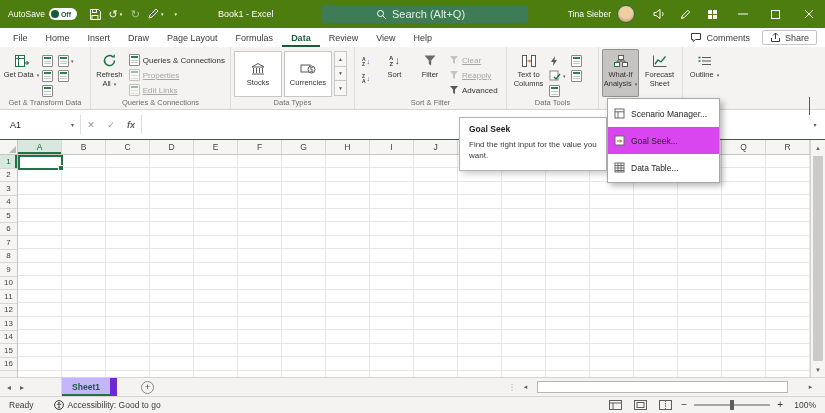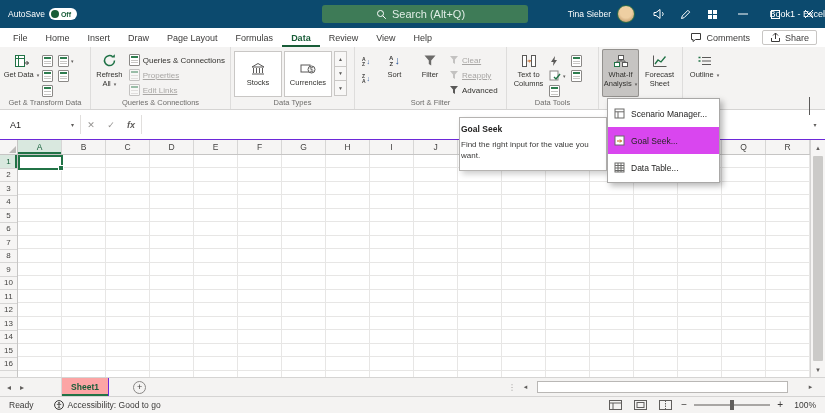--- a/index.html
+++ b/index.html
@@ -1,22 +1,22 @@
 <!DOCTYPE html>
 <html><head>
 <meta charset="utf-8">
 <style>
   * { margin:0; padding:0; box-sizing:border-box; }
   body { background:#c0c0c0; }
   .app { position:relative; width:825px; height:413px; background:#fff; overflow:hidden;
          font-family:"Liberation Sans", sans-serif; color:#252423; }
 
   
-  .titlebar { height:28px; background:#0c4a6e; position:relative; display:flex; align-items:center;
-              padding-left:8px; color:#fff;justify-content:space-between; }
+  .titlebar { height:28px; background:#4d7c0f; position:relative; display:flex; align-items:center;
+              padding-left:8px; color:#fff; }
   .autosave { display:flex; align-items:center; gap:4px; font-size:8.5px; }
   .as-pill { width:28px; height:12px; background:#fff; border-radius:6px; display:flex; align-items:center;
              gap:2px; padding:0 3px 0 2px; }
   .as-knob { width:8px; height:8px; border-radius:50%; background:#185C37; }
   .as-state { font-size:7px; color:#185C37; font-weight:bold; }
   .qat { display:flex; align-items:center; margin-left:10px; gap:3px; }
   .qbtn { min-width:17px; height:20px; display:flex; align-items:center; justify-content:center;
           font-size:11px; color:#fff; gap:1px; }
   .qbtn.dim { opacity:.55; }
   .car { font-size:5px; color:#605E5C; margin-left:1px; }
@@ -113,21 +113,21 @@
   .selbox::after { content:""; position:absolute; right:-3px; bottom:-3px; width:4px; height:4px;
                    background:#217346; border:1px solid #fff; }
   .vscroll { width:15px; border-left:1px solid #D5D4D3; background:#F6F5F4; position:relative; flex:none; }
   .vs-btn { height:15px; display:flex; align-items:center; justify-content:center; font-size:6px; color:#605E5C; }
   .vs-btn.bottom { position:absolute; bottom:0; left:0; right:0; }
   .vs-thumb { position:absolute; left:2px; right:2px; top:16px; bottom:16px; background:#CBCAC8; border-radius:1px; }
 
   
   .sheetbar { height:19px; background:#F4F3F2; border-top:1px solid #D5D4D3; display:flex; align-items:stretch; }
   .snav { display:flex; align-items:center; gap:9px; padding:0 7px; color:#605E5C; font-size:8px; }
-  .stab { margin-left:30px; width:48px; background:#fca5a5; border-left:1px solid #D8D7D6; border-right:1px solid #6d28d9;
+  .stab { margin-left:30px; width:56px; background:#c4b5fd; border-left:1px solid #D8D7D6; border-right:7px solid #6d28d9;
           display:flex; align-items:center; justify-content:center; font-size:8.5px; color:#185C37; font-weight:bold;
           box-shadow:inset 0 -2px 0 #217346; }
   .addsheet { margin-left:24px; align-self:center; width:13px; height:13px; border:1px solid #8A8886; border-radius:50%;
               display:flex; align-items:center; justify-content:center; font-size:9px; color:#454442; line-height:0; }
   .hscluster { margin-left:auto; display:flex; align-items:stretch; }
   .hsplit { display:flex; align-items:center; color:#999795; font-size:8px; padding:0 3px; }
   .hs-btn { width:13px; display:flex; align-items:center; justify-content:center; font-size:7px; color:#605E5C; }
   .hs-track { width:272px; position:relative; background:#F4F3F2; }
   .hs-thumb { position:absolute; left:5px; right:16px; top:3px; bottom:3px; background:#fff; border:1px solid #B9B7B5; }
   .hs-end { width:8px; }
@@ -143,21 +143,21 @@
   .zthumb { position:absolute; left:36px; top:-4px; width:4px; height:10px; background:#605E5C; }
   .zlabel { width:26px; text-align:right; }
 
   
   .wi-menu { position:absolute; left:607px; top:98px; width:113px; background:#fff; border:1px solid #A9A8A7;
              box-shadow:3px 3px 6px rgba(0,0,0,.28); z-index:60; padding:1px 0; }
   .wi-item { height:27px; display:flex; align-items:center; gap:6px; padding:0 8px 0 6px; font-size:8.5px;
              color:#252423; white-space:nowrap; }
   .wi-item.hl { background:#d946ef; }
   .gs-tip { position:absolute; left:459px; top:117px; width:148px; background:#fff; border:1px solid #B5B3B1;
-            box-shadow:3px 3px 6px rgba(0,0,0,.2); z-index:55; padding:6px 1px 8px; }
+            box-shadow:3px 3px 6px rgba(0,0,0,.2); z-index:55; padding:6px 9px 8px; }
   .gs-title { font-size:8.5px; font-weight:bold; margin-bottom:6px; }
   .gs-body { font-size:8px; color:#3B3A39; line-height:1.35; }
 </style>
 </head>
 <body>
 
 <div class="app">
 
   <div class="titlebar">
     <div class="autosave">

